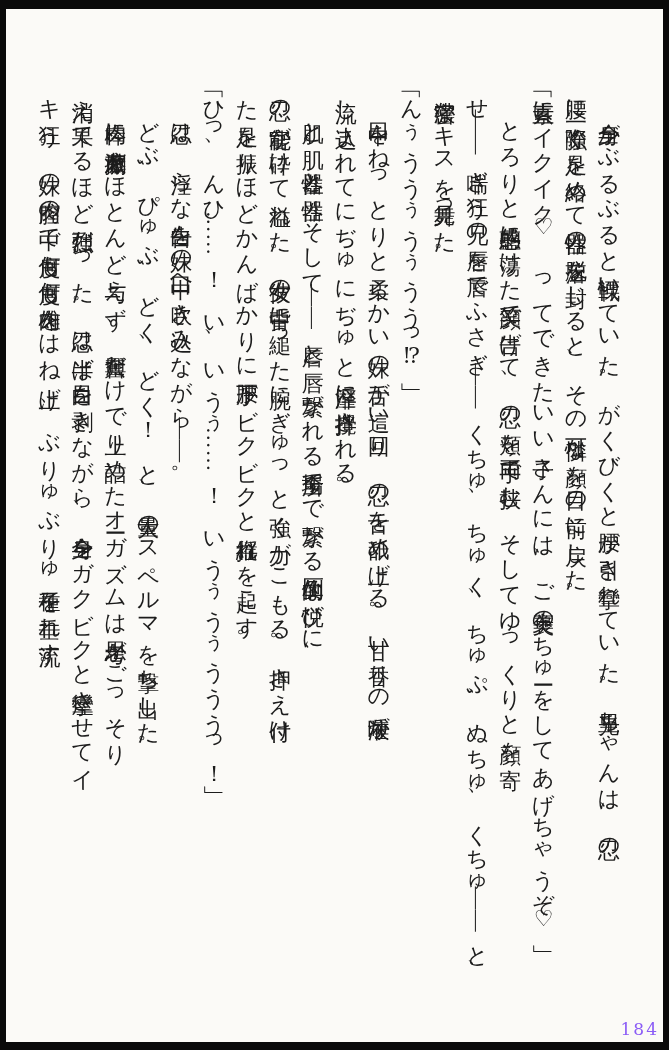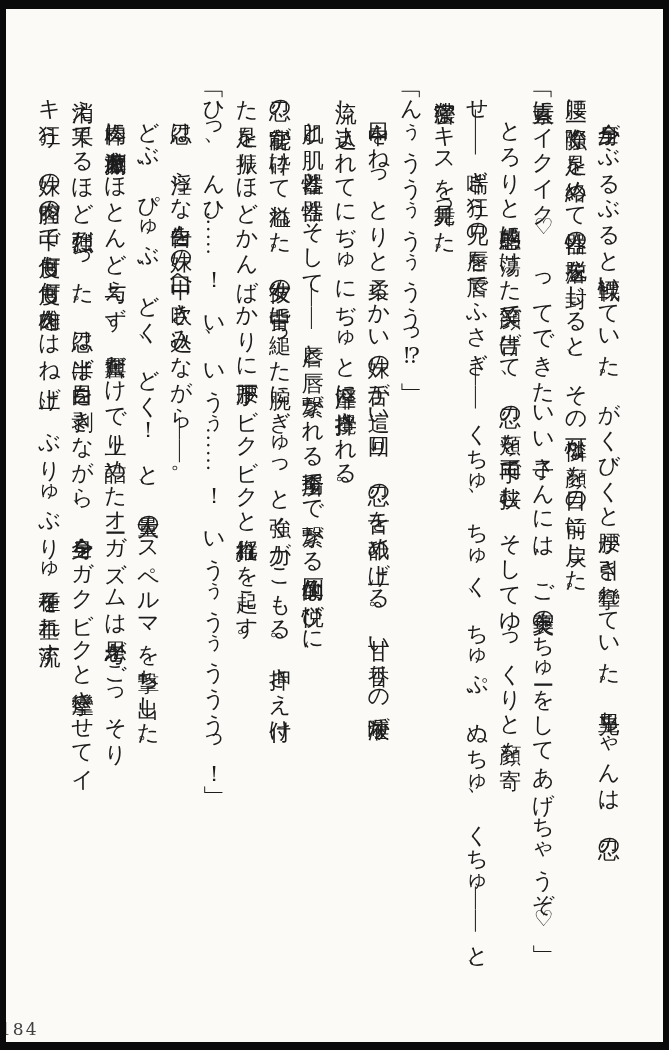--- a/index.html
+++ b/index.html
@@ -18,23 +18,23 @@
   .text-area{
     position:absolute;top:84px;right:44px;width:594px;height:918px;
     writing-mode:vertical-rl;text-orientation:mixed;
     font-size:22px;color:#1c1c1c;
   }
   .text-area p{
     margin:0;padding:0;line-height:32.9px;letter-spacing:0.6px;
     white-space:nowrap;
   }
   .page-number{
-    position:absolute;bottom:11px;left:0;right:10px;text-align:left;
+    position:absolute;bottom:11px;left:0;right:10px;text-align:right;
     font-family:"DejaVu Serif","Liberation Serif",serif;
-    font-size:17px;color:#404040;letter-spacing:2px;
+    font-size:17px;color:#8b5cf6;letter-spacing:2px;
   }
 </style>
 </head>
 <body>
 
 <div class="paper">
 
   <div class="text-area">
     <p>　全身がぶるぶると戦慄いていた。がくびくと腰が引き攣れていた。光里ちゃんは、忍の</p>
     <p>腰に一際強く足を絡めて性器の脱落を封じると、その可憐な顔を目の前に戻した。</p>

